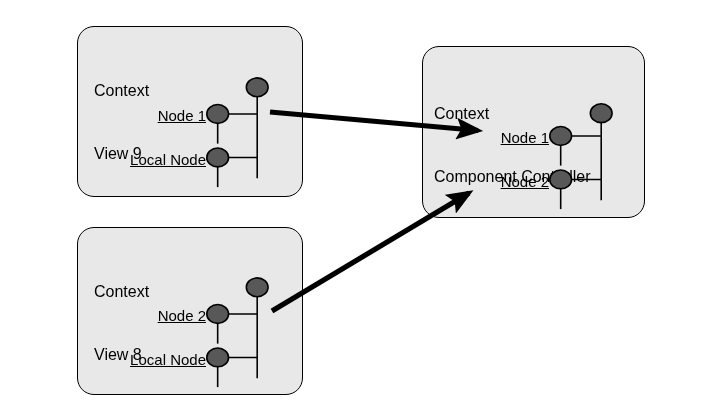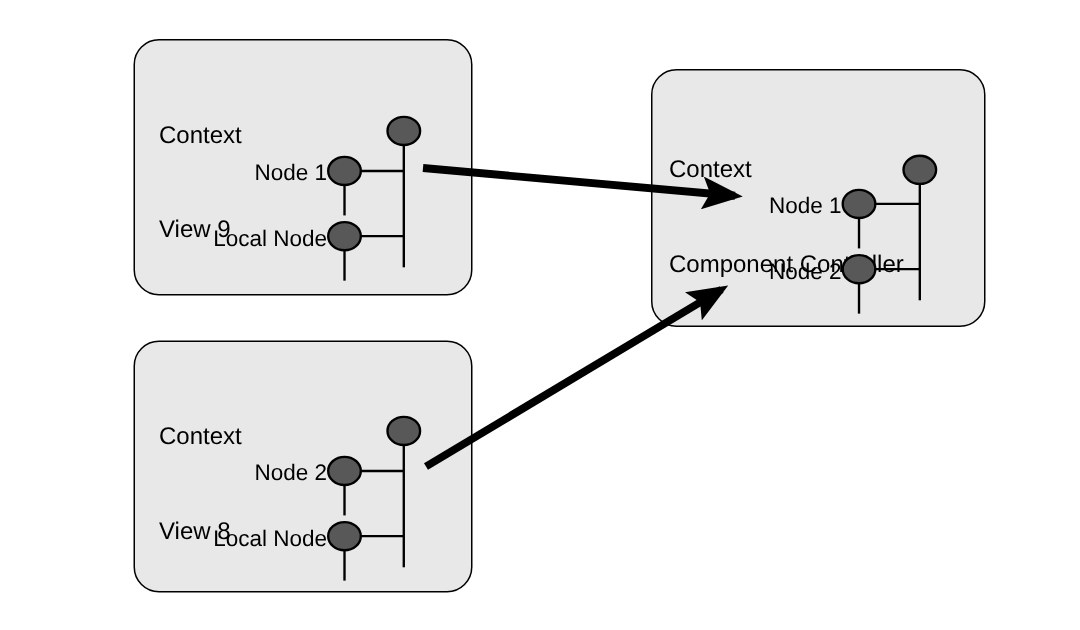--- a/index.html
+++ b/index.html
@@ -9,21 +9,21 @@
   }
   body {
     width: 720px;
     height: 420px;
     position: relative;
     overflow: hidden;
     font-family: "Liberation Sans", sans-serif;
   }
   #diagram-root {
     position: absolute;
-    left: 12px; top: 0;
+    left: 0; top: 0;
     width: 664px;
     height: 420px;
   }
   .panel {
     position: absolute;
     background: #e8e8e8;
     border: 1.4px solid #000000;
     border-radius: 17px;
     box-sizing: border-box;
   }
@@ -54,20 +54,21 @@
     height: 100%;
     overflow: visible;
   }
   .node-label {
     position: absolute;
     font-size: 15px;
     line-height: 15px;
     color: #000000;
     white-space: pre;
     text-align: right;
+    text-decoration: underline;
   }
   .arrows {
     position: absolute;
     left: 0; top: 0;
     width: 720px;
     height: 420px;
     overflow: visible;
   }
 </style>
 </head>

